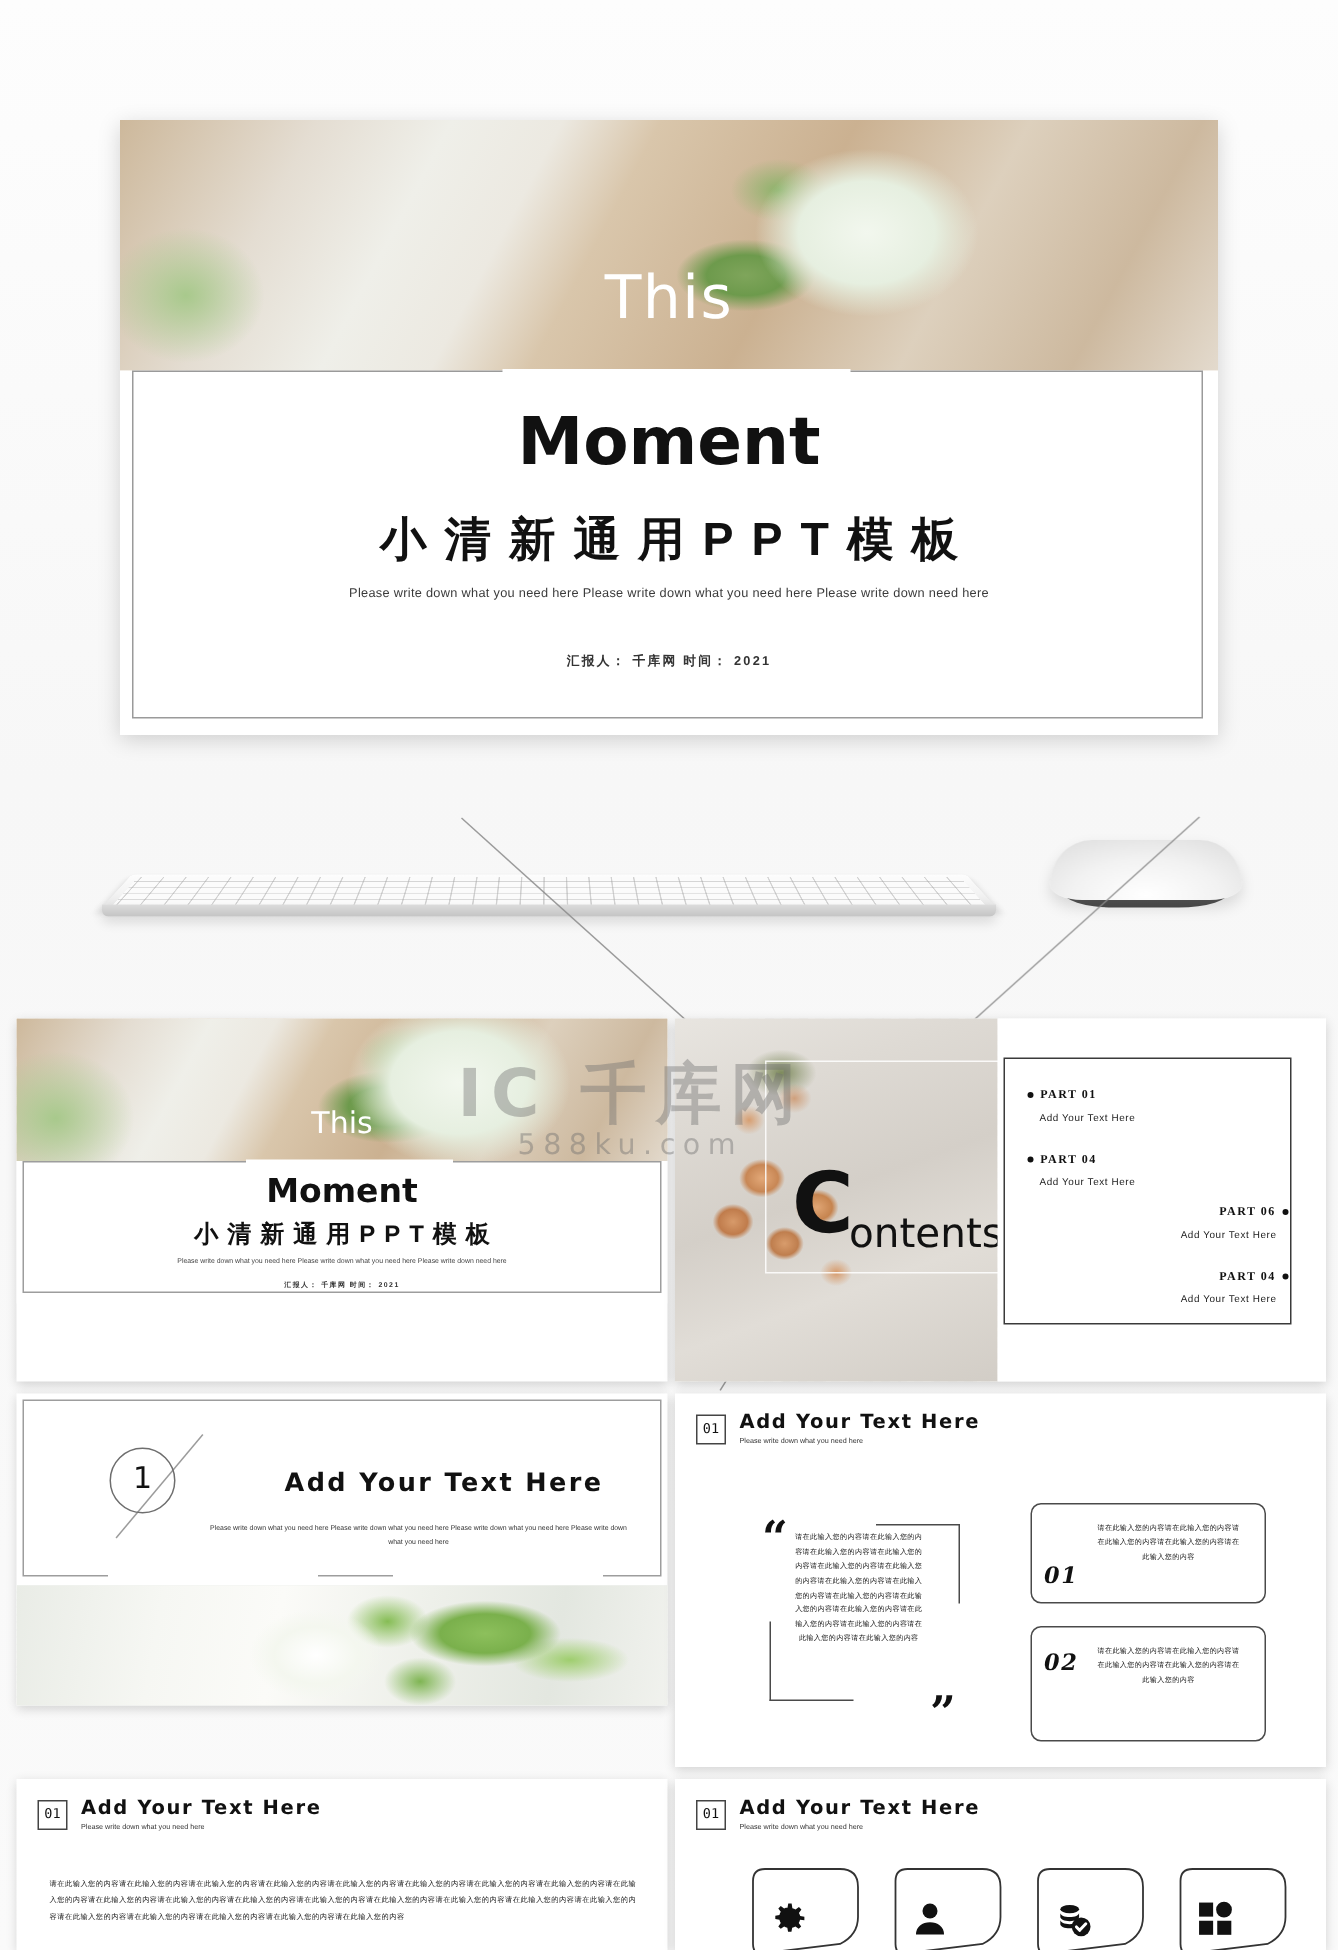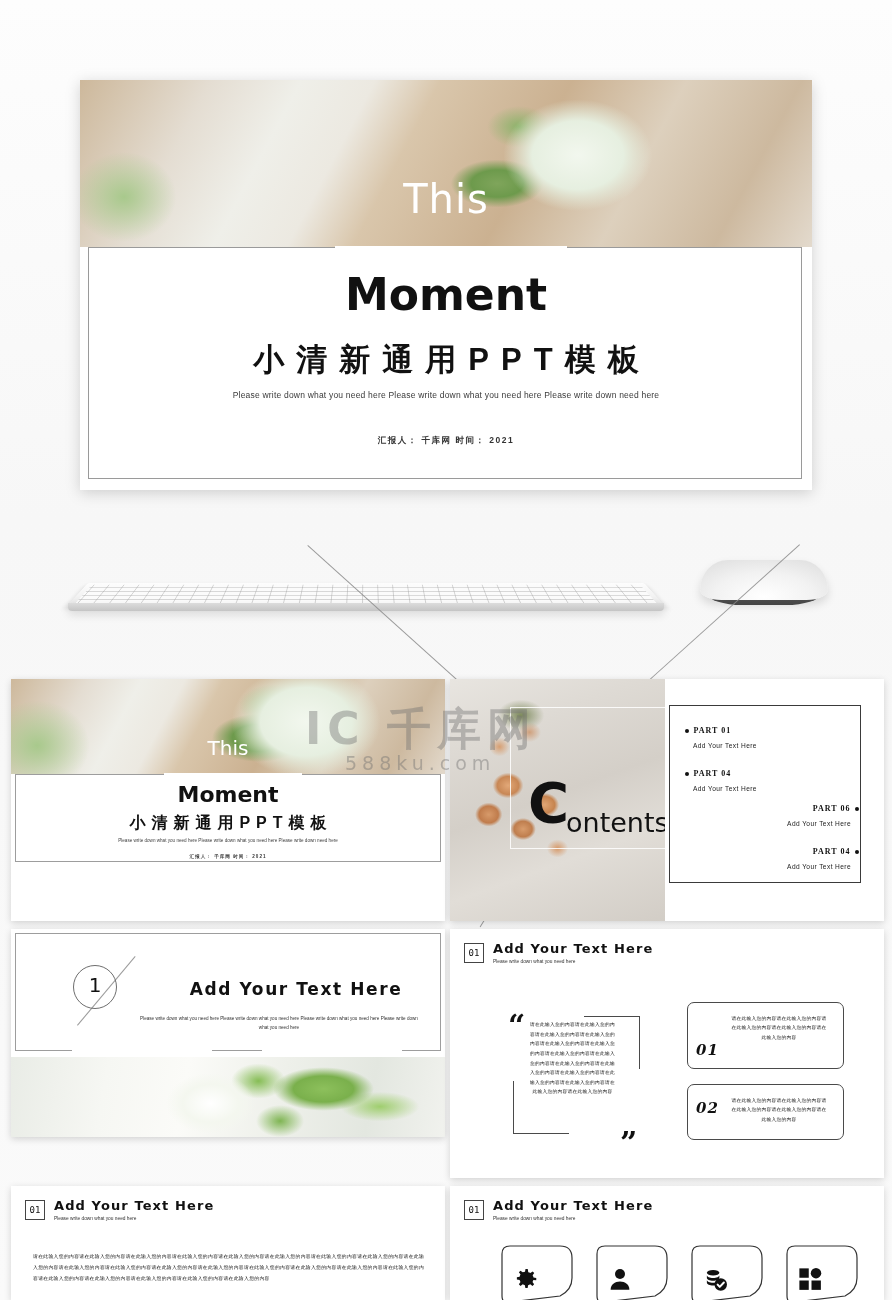--- a/index.html
+++ b/index.html
@@ -271,21 +271,21 @@
     <div class="q-bracket-tr" style="left:134px;top:87px;width:55px;height:52px;border-left:0;border-bottom:0;"></div>
     <div class="q-bracket-bl" style="left:63px;top:152px;width:55px;height:52px;border-right:0;border-top:0;"></div>
     <div class="q-text" style="left:80px;top:91px;width:85px;">请在此输入您的内容请在此输入您的内容请在此输入您的内容请在此输入您的内容请在此输入您的内容请在此输入您的内容请在此输入您的内容请在此输入您的内容请在此输入您的内容请在此输入您的内容请在此输入您的内容请在此输入您的内容请在此输入您的内容请在此输入您的内容请在此输入您的内容</div>
     <div class="q-mark" style="left:170px;top:205px;">”</div>
 
     <div class="card" style="left:237px;top:73px;width:157px;height:67px;">
       <div class="card-num" style="left:8px;top:38px;">01</div>
       <div class="card-text" style="left:42px;top:11px;width:98px;">请在此输入您的内容请在此输入您的内容请在此输入您的内容请在此输入您的内容请在此输入您的内容</div>
     </div>
 
-    <div class="card" style="left:237px;top:155px;width:157px;height:56px;">
+    <div class="card" style="left:237px;top:155px;width:157px;height:77px;">
       <div class="card-num" style="left:8px;top:14px;">02</div>
       <div class="card-text" style="left:42px;top:11px;width:98px;">请在此输入您的内容请在此输入您的内容请在此输入您的内容请在此输入您的内容请在此输入您的内容</div>
     </div>
   </div>
 
   <div class="thumb" style="left:11px;top:1186px;width:434px;height:114px;">
     <div class="hd">
       <div class="hd-num">01</div>
       <div class="hd-title">Add Your Text Here</div>
       <div class="hd-sub">Please write down what you need here</div>

